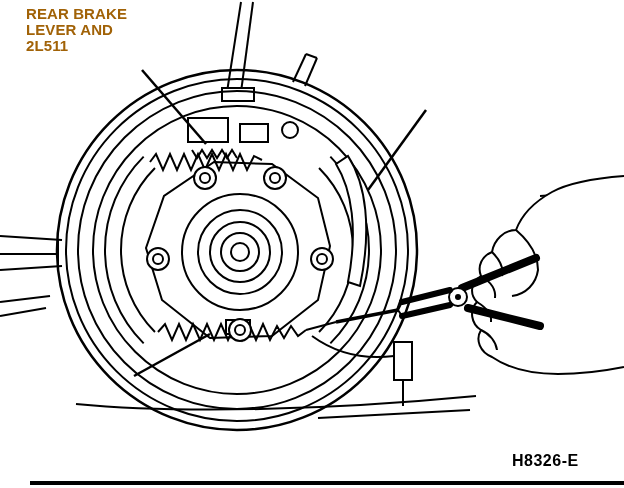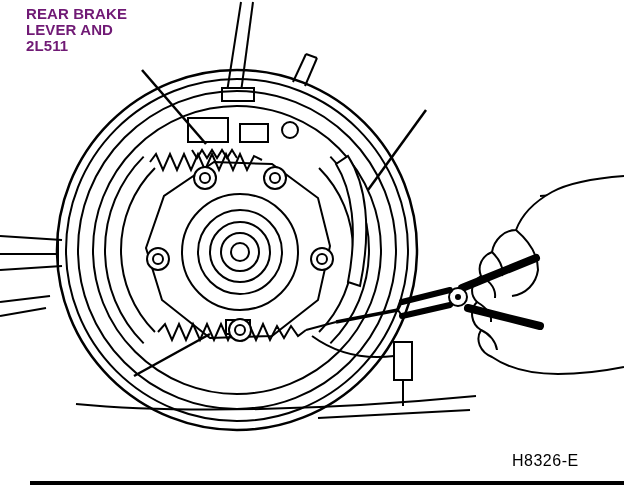--- a/index.html
+++ b/index.html
@@ -9,27 +9,27 @@
     background:#ffffff;
     overflow:hidden;
     font-family:"Liberation Sans", sans-serif;
   }
   .stage svg{position:absolute;left:0;top:0;}
   .callout{
     position:absolute;
     font-weight:700;
     font-size:15px;
     line-height:16px;
-    color:#701a75;
+    color:#a16207;
     white-space:nowrap;
     letter-spacing:0.1px;
   }
   .figcode{
     position:absolute;
-    font-weight:400;
+    font-weight:700;
     font-size:16px;
     color:#000;
     letter-spacing:0.5px;
   }
   .ln{fill:none;stroke:#000;stroke-width:2;}
   .ln25{fill:none;stroke:#000;stroke-width:2.5;}
   .fw{fill:#ffffff;stroke:#000;stroke-width:2;}
 </style>
 </head>
 <body>

